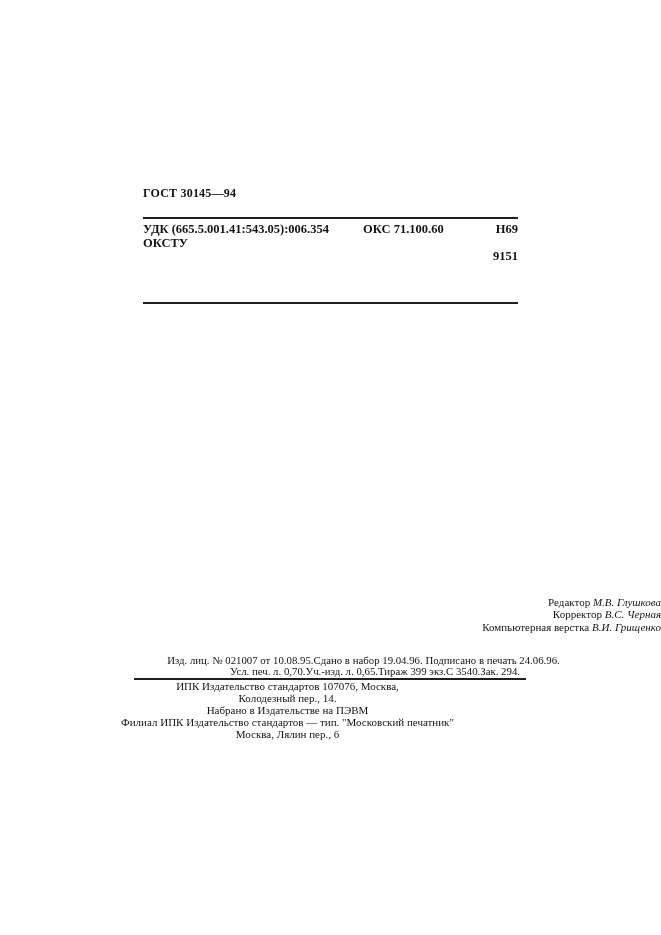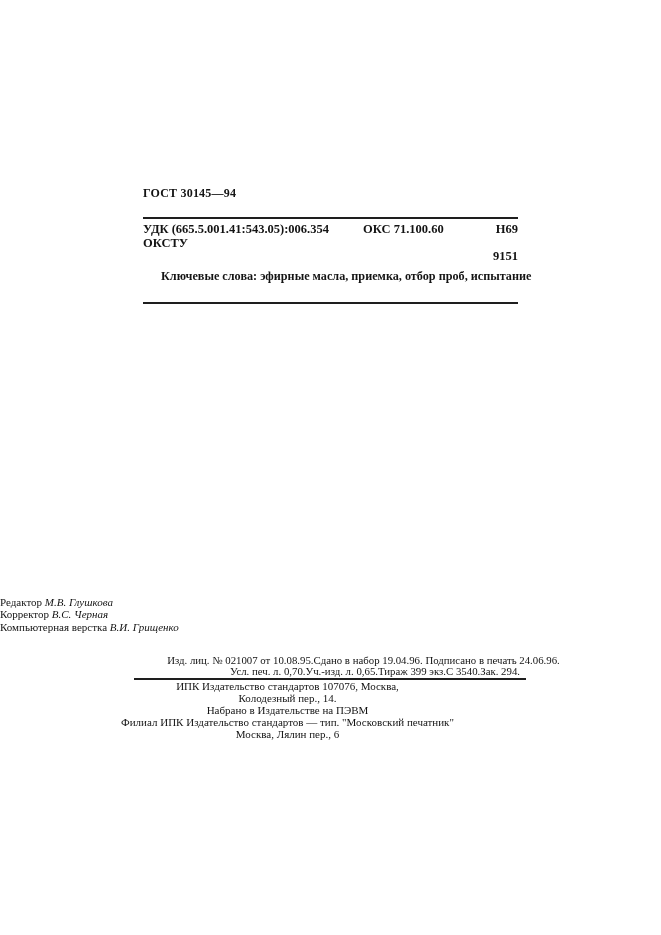--- a/index.html
+++ b/index.html
@@ -63,21 +63,21 @@
     margin: 0;
     font-size: 12.2px;
     font-weight: bold;
     text-indent: 18px;
     white-space: nowrap;
   }
 
   
   .credits {
     left: 0; top: 596px; width: 661px;
-    text-align: left;
+    text-align: right;
     font-size: 11px;
     line-height: 12.4px;
   }
   .credit-name { font-style: italic; }
 
   
   .imprint-line1 {
     left: 0; top: 654px; width: 661px;
     text-align: center;
     font-size: 10.8px;
@@ -118,21 +118,20 @@
   <div class="abs udk-row">
     <span class="udk-code">УДК  (665.5.001.41:543.05):006.354</span>
     <span class="oks-code">ОКС  71.100.60</span>
     <span class="catalog-index">Н69</span>
   </div>
 
   <div class="abs okstu-row">ОКСТУ</div>
 
   <div class="abs okstu-value">9151</div>
 
-  <p class="abs keywords">Ключевые слова: эфирные масла, приемка, отбор проб, испытание</p>
 
   <div class="abs rule rule-keys"></div>
 
   <div class="abs credits">
     <div class="credit-line">
       <span>Редактор</span>
       <span class="credit-name">М.В. Глушкова</span>
     </div>
     <div class="credit-line">
       <span>Корректор</span>

